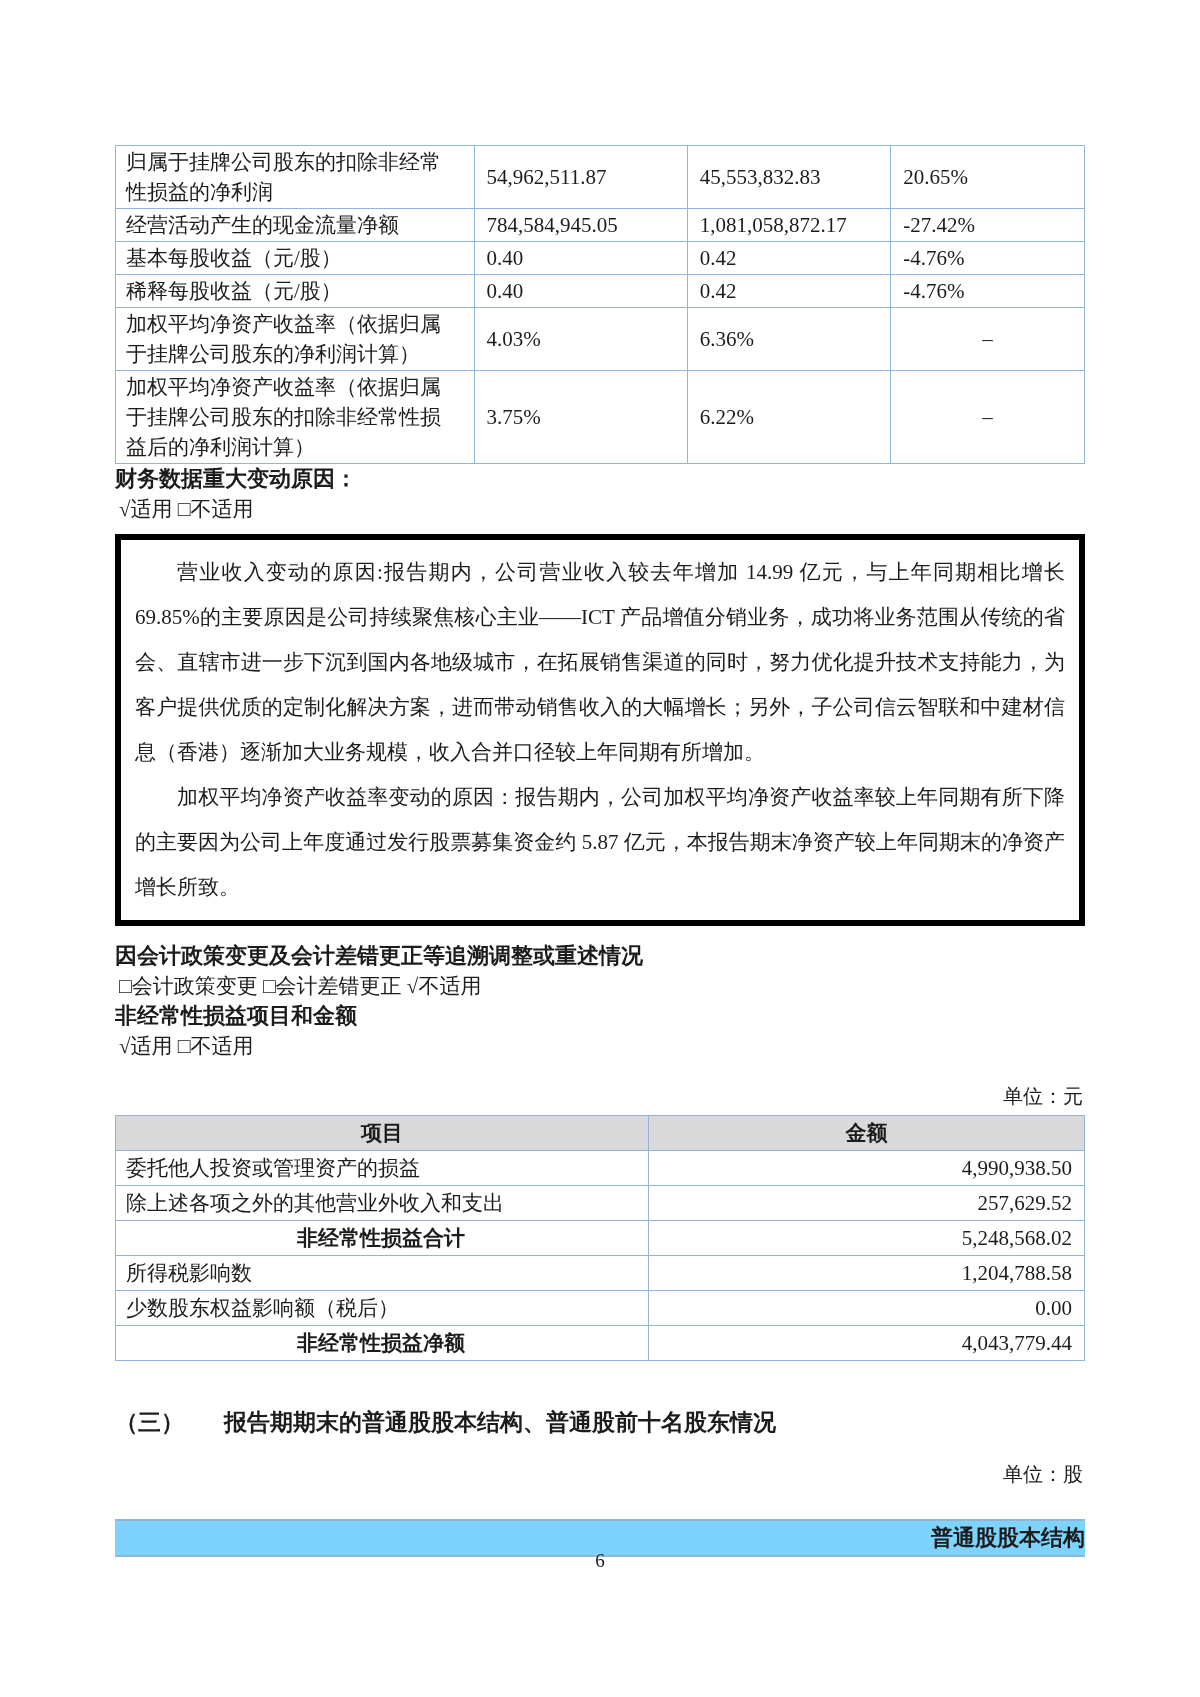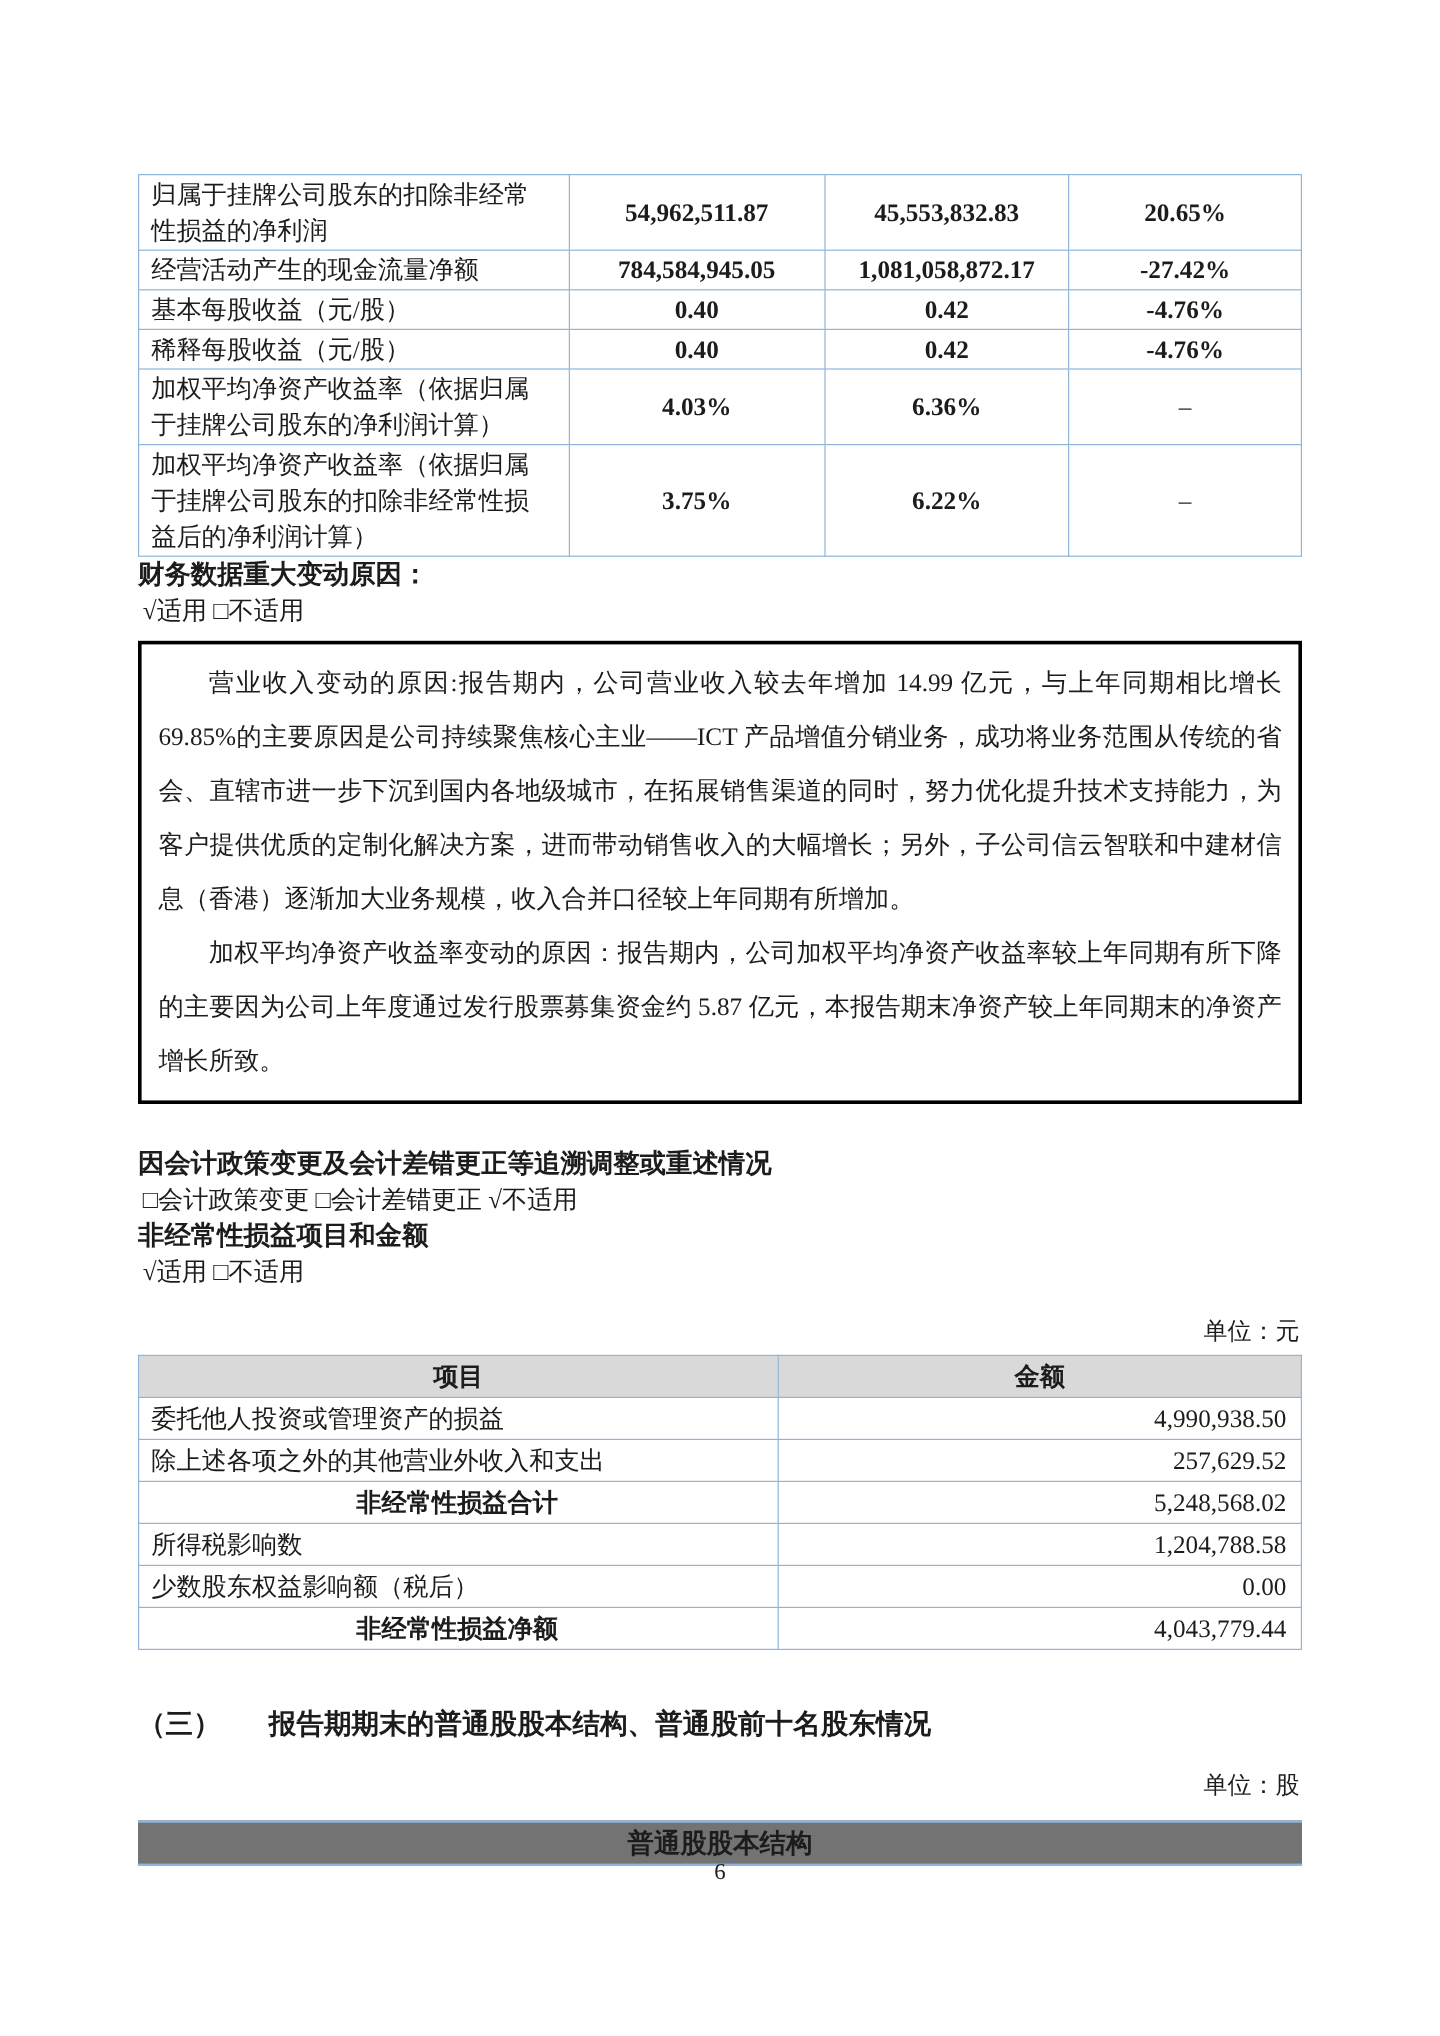--- a/index.html
+++ b/index.html
@@ -10,32 +10,32 @@
     font-family:"Liberation Serif","DejaVu Serif",serif;
     color:#1c1c1c;
     overflow:hidden;
   }
   .content { padding:145px 115px 0 115px; }
 
   
   table.t1 { width:100%; border-collapse:collapse; font-size:21px; table-layout:fixed; }
   table.t1 td { border:1px solid #8fb6da; padding:1px 12px; line-height:30px; vertical-align:middle; }
   table.t1 td.lbl { text-align:left; padding-left:10px; }
-  table.t1 td.num { text-align:center;font-weight:bold; }
+  table.t1 td.num { text-align:left; }
   table.t1 td.ctr { text-align:center; }
 
   
   h3.hd { font-size:22px; font-weight:bold; margin:0; line-height:30px; }
   .hd-first { margin-top:26px; }
   .applicability { font-size:21px; line-height:30px; margin:0 0 0 4px; }
 
   
   .reason-block {
-    border:3px solid #000000;
-    margin-top:10px; margin-bottom:35px;
+    border:6px solid #000000;
+    margin-top:10px; margin-bottom:15px;
     padding:10px 14px;
   }
   .reason-block p {
     margin:0; font-size:21px; line-height:45px;
     text-indent:2em; text-align:justify;
   }
 
   
   .unit { text-align:right; font-size:20px; line-height:30px; margin:20px 2px 4px 0; }
 
@@ -47,25 +47,25 @@
   }
   table.t2 td { border:1px solid #8fb6da; padding:2px 12px; line-height:30px; }
   table.t2 td.item { text-align:left; padding-left:10px; }
   table.t2 td.amount { text-align:right;margin-top:44px; }
   table.t2 tr.subtotal td.item { text-align:center; font-weight:bold; }
 
   
   h2.sec3 { margin:46px 0 0 0; font-size:23px; font-weight:bold; line-height:32px; }
   h2.sec3 .prefix { margin-right:40px; }
   .bar {
-    margin-top:14px;
-    background:#737373;
+    margin-top:30px;
+    background:#7dd3fc;
     border-top:2px solid #8fb6da;
     border-bottom:2px solid #8fb6da;
-    text-align:center; font-weight:bold; font-size:22px; line-height:34px;
+    text-align:right; font-weight:bold; font-size:22px; line-height:34px;
   }
 
   .pageno {
     position:absolute; bottom:125px; left:0; right:0;
     text-align:center; font-size:19px;
   }
 </style>
 </head>
 <body>
 

